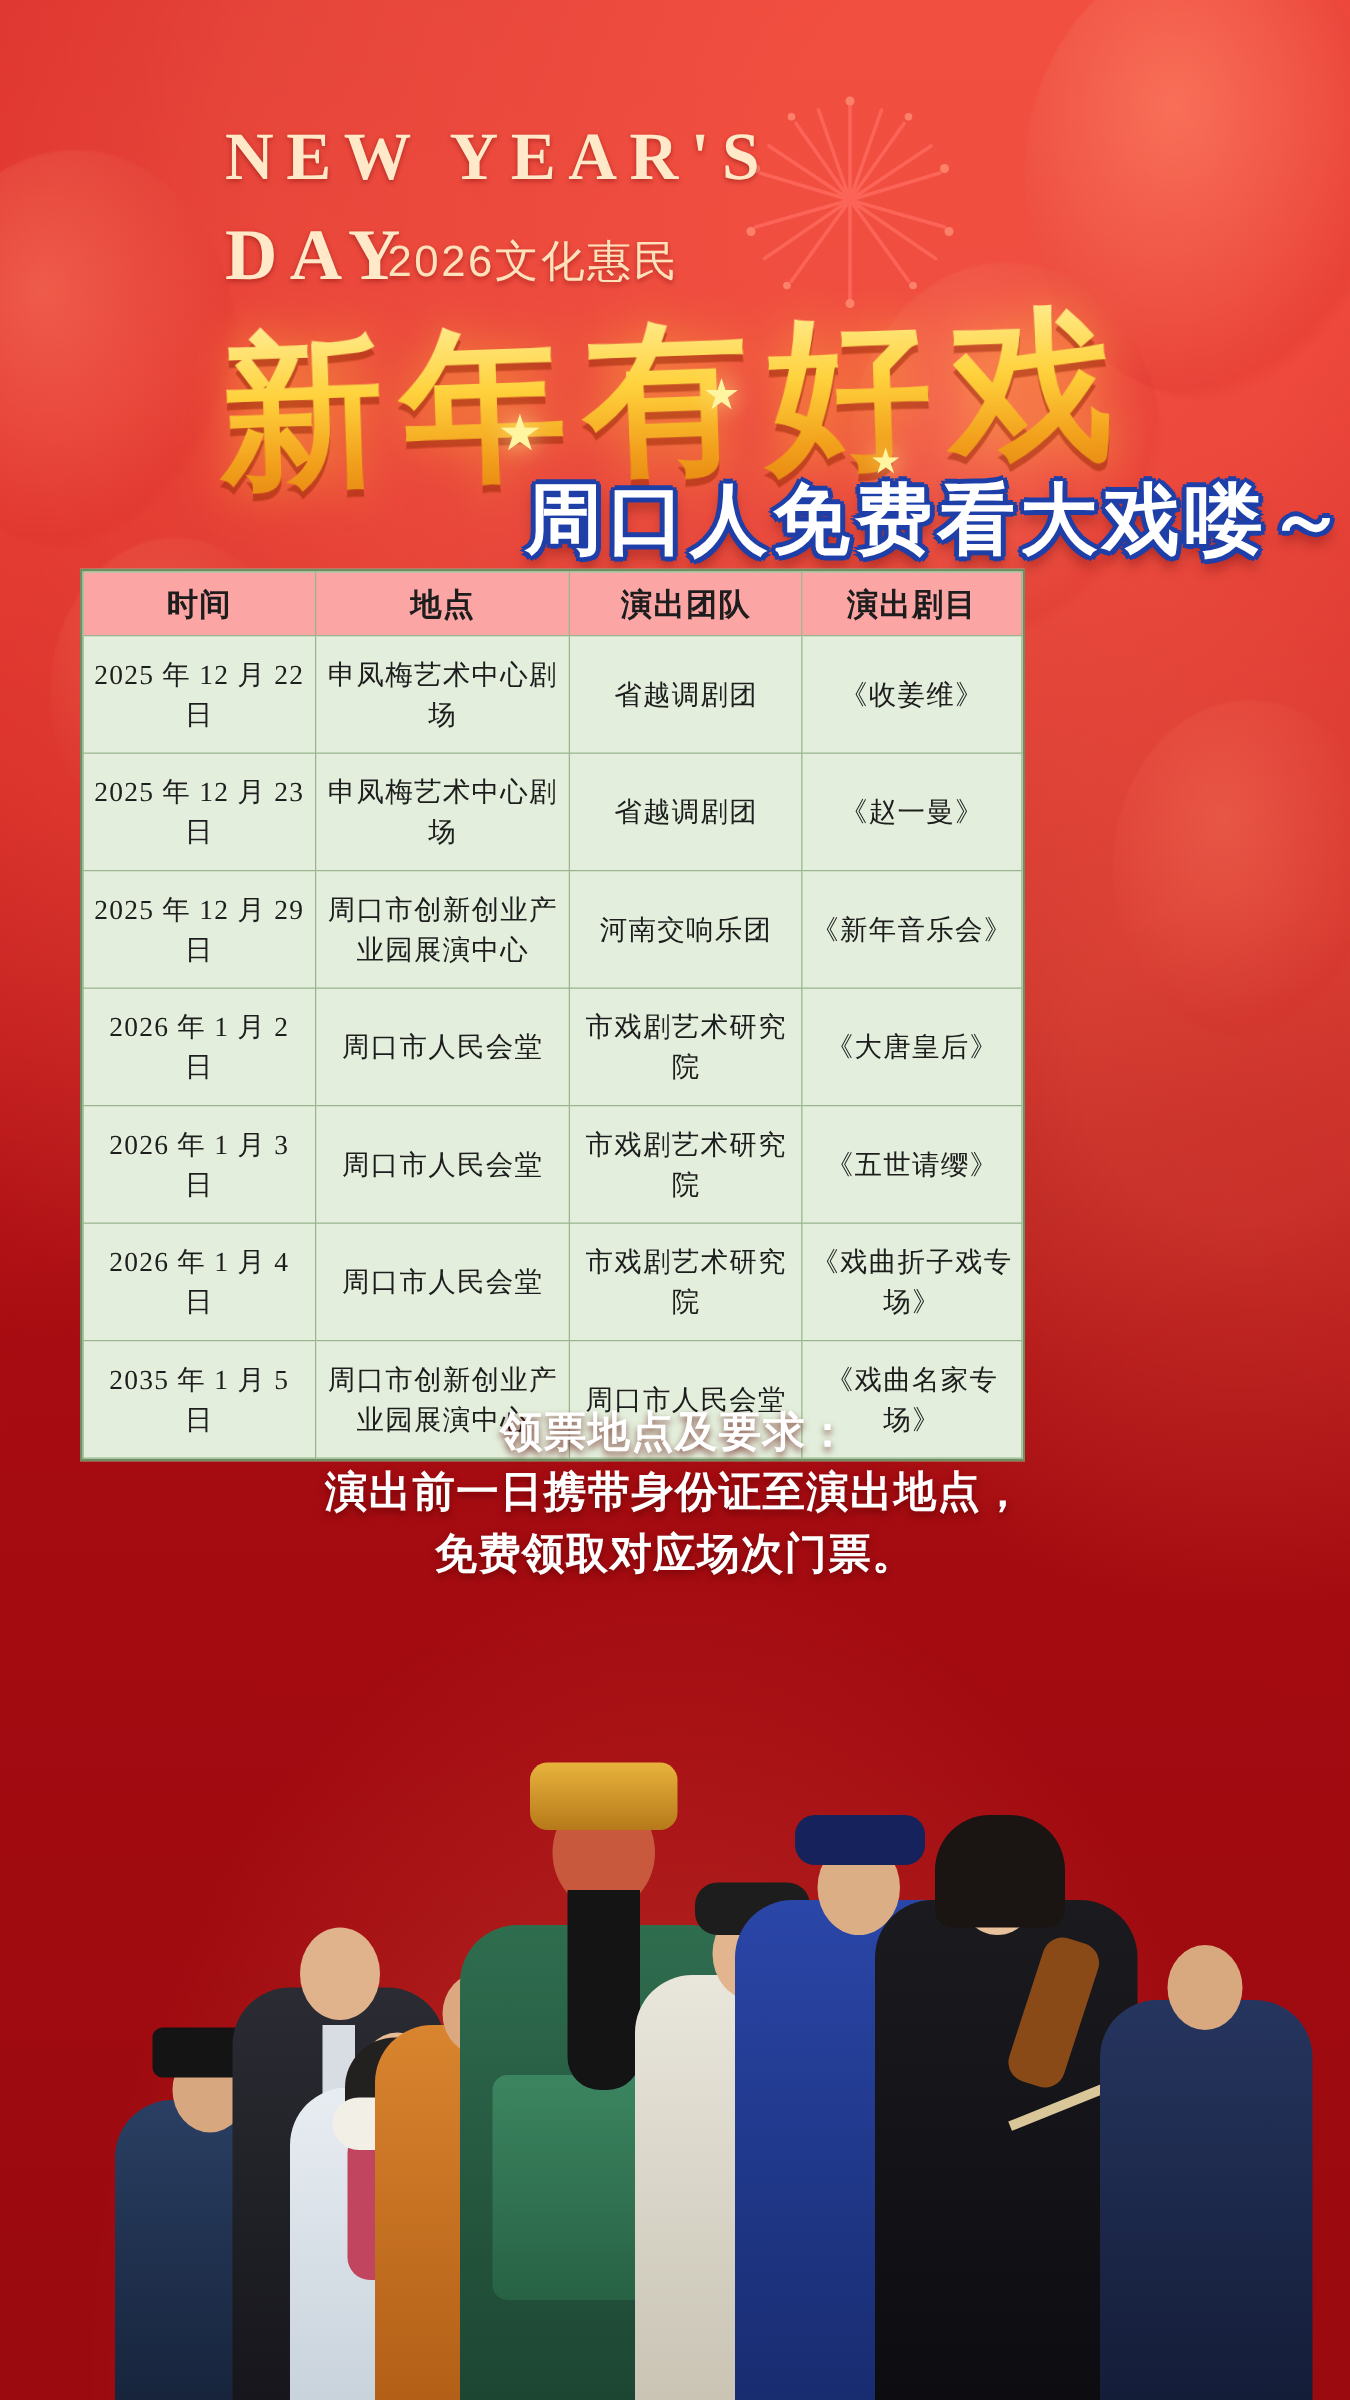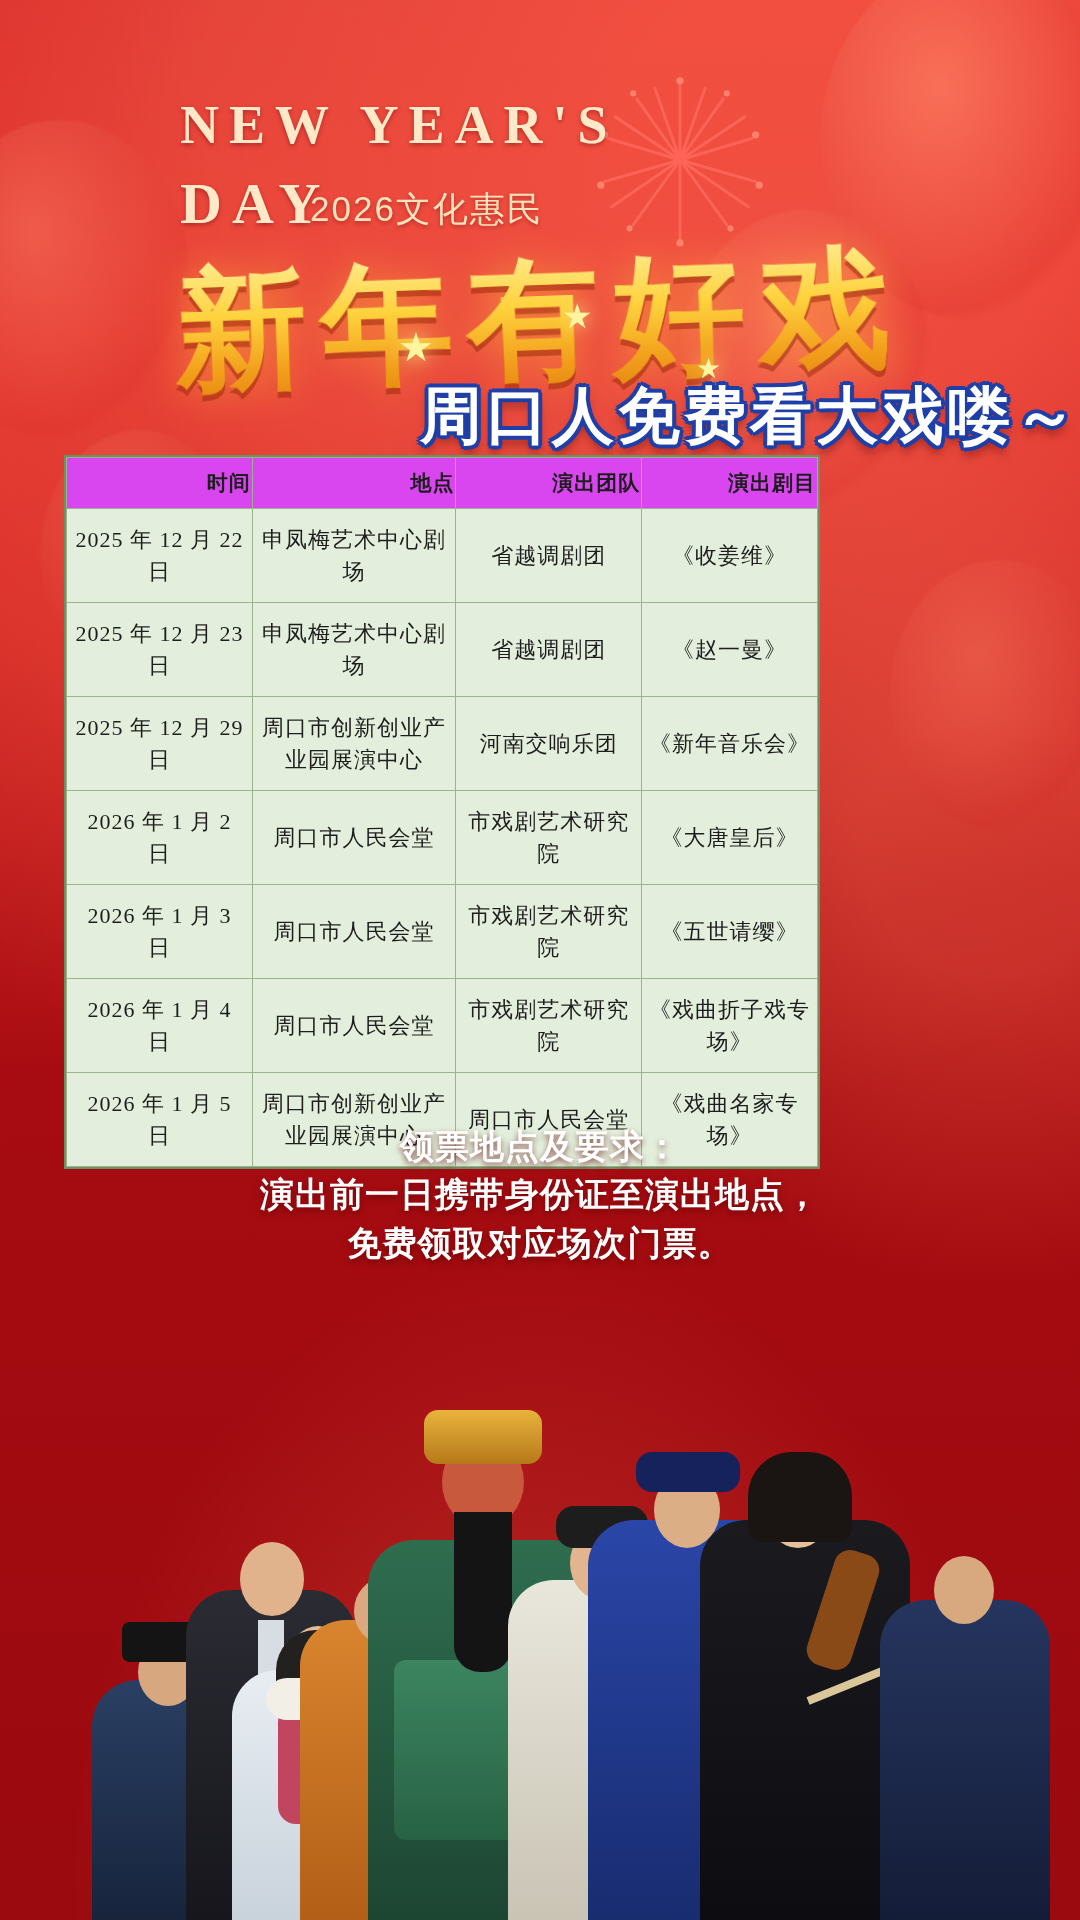--- a/index.html
+++ b/index.html
@@ -103,24 +103,23 @@
   }
   table{border-collapse:collapse;width:100%;
     font-family:"Liberation Serif","DejaVu Serif",serif;}
   th,td{
     border:1px solid #9ab58d;
     text-align:center;
     color:#1d1d1d;
     letter-spacing:1px;
   }
   th{
-    background:#d946ef;
-    font-size:21px;font-weight:700;
+    background:#fca5a5;
+    font-size:25px;font-weight:700;
     height:48px;
-    text-align:right;
   }
   td{
     background:#e3efdc;
     font-size:22px;
     height:85px;
     line-height:1.45;
     padding:4px 6px;
   }
   col.c1{width:186px;}
   col.c2{width:204px;}
@@ -253,21 +252,21 @@
         <td>市戏剧艺术研究院</td>
         <td>《五世请缨》</td>
       </tr>
       <tr>
         <td>2026 年 1 月 4 日</td>
         <td>周口市人民会堂</td>
         <td>市戏剧艺术研究院</td>
         <td>《戏曲折子戏专场》</td>
       </tr>
       <tr>
-        <td>2026 年 1 月 5 日</td>
+        <td>2035 年 1 月 5 日</td>
         <td>周口市创新创业产业园展演中心</td>
         <td>周口市人民会堂</td>
         <td>《戏曲名家专场》</td>
       </tr>
     </tbody>
   </table>
 </div>
 
 <div class="notice">
   <div>领票地点及要求：</div>

